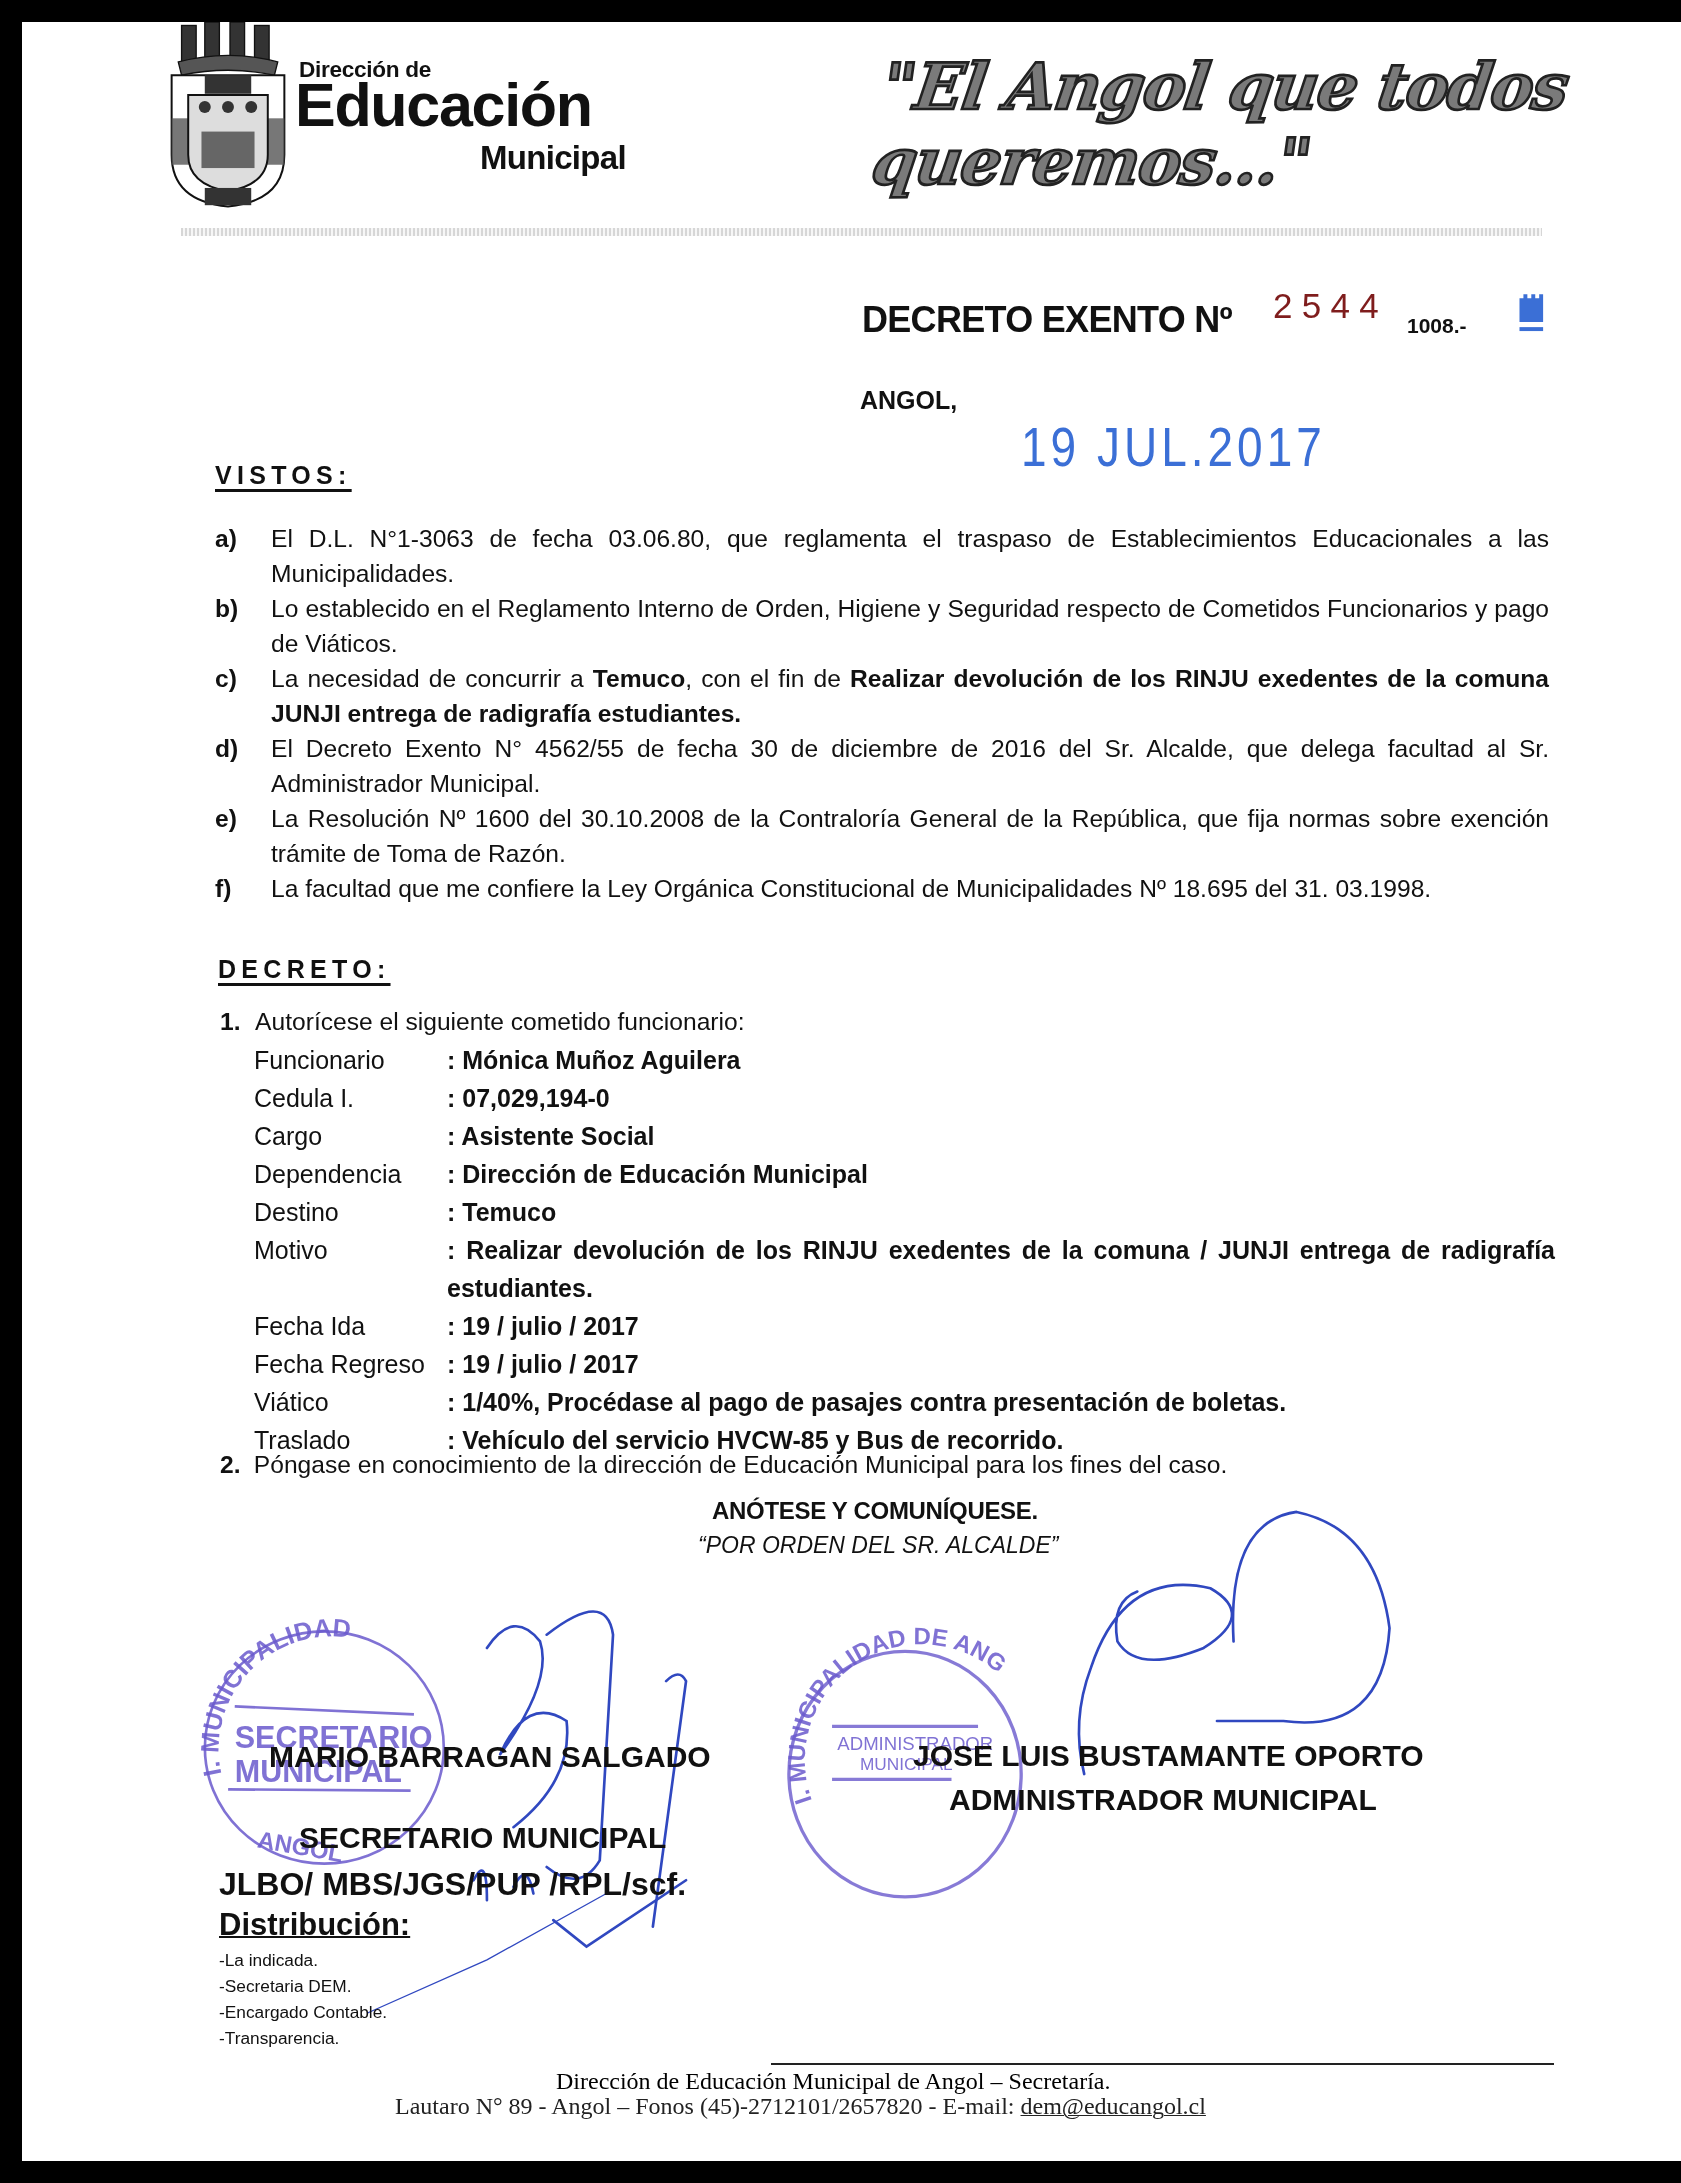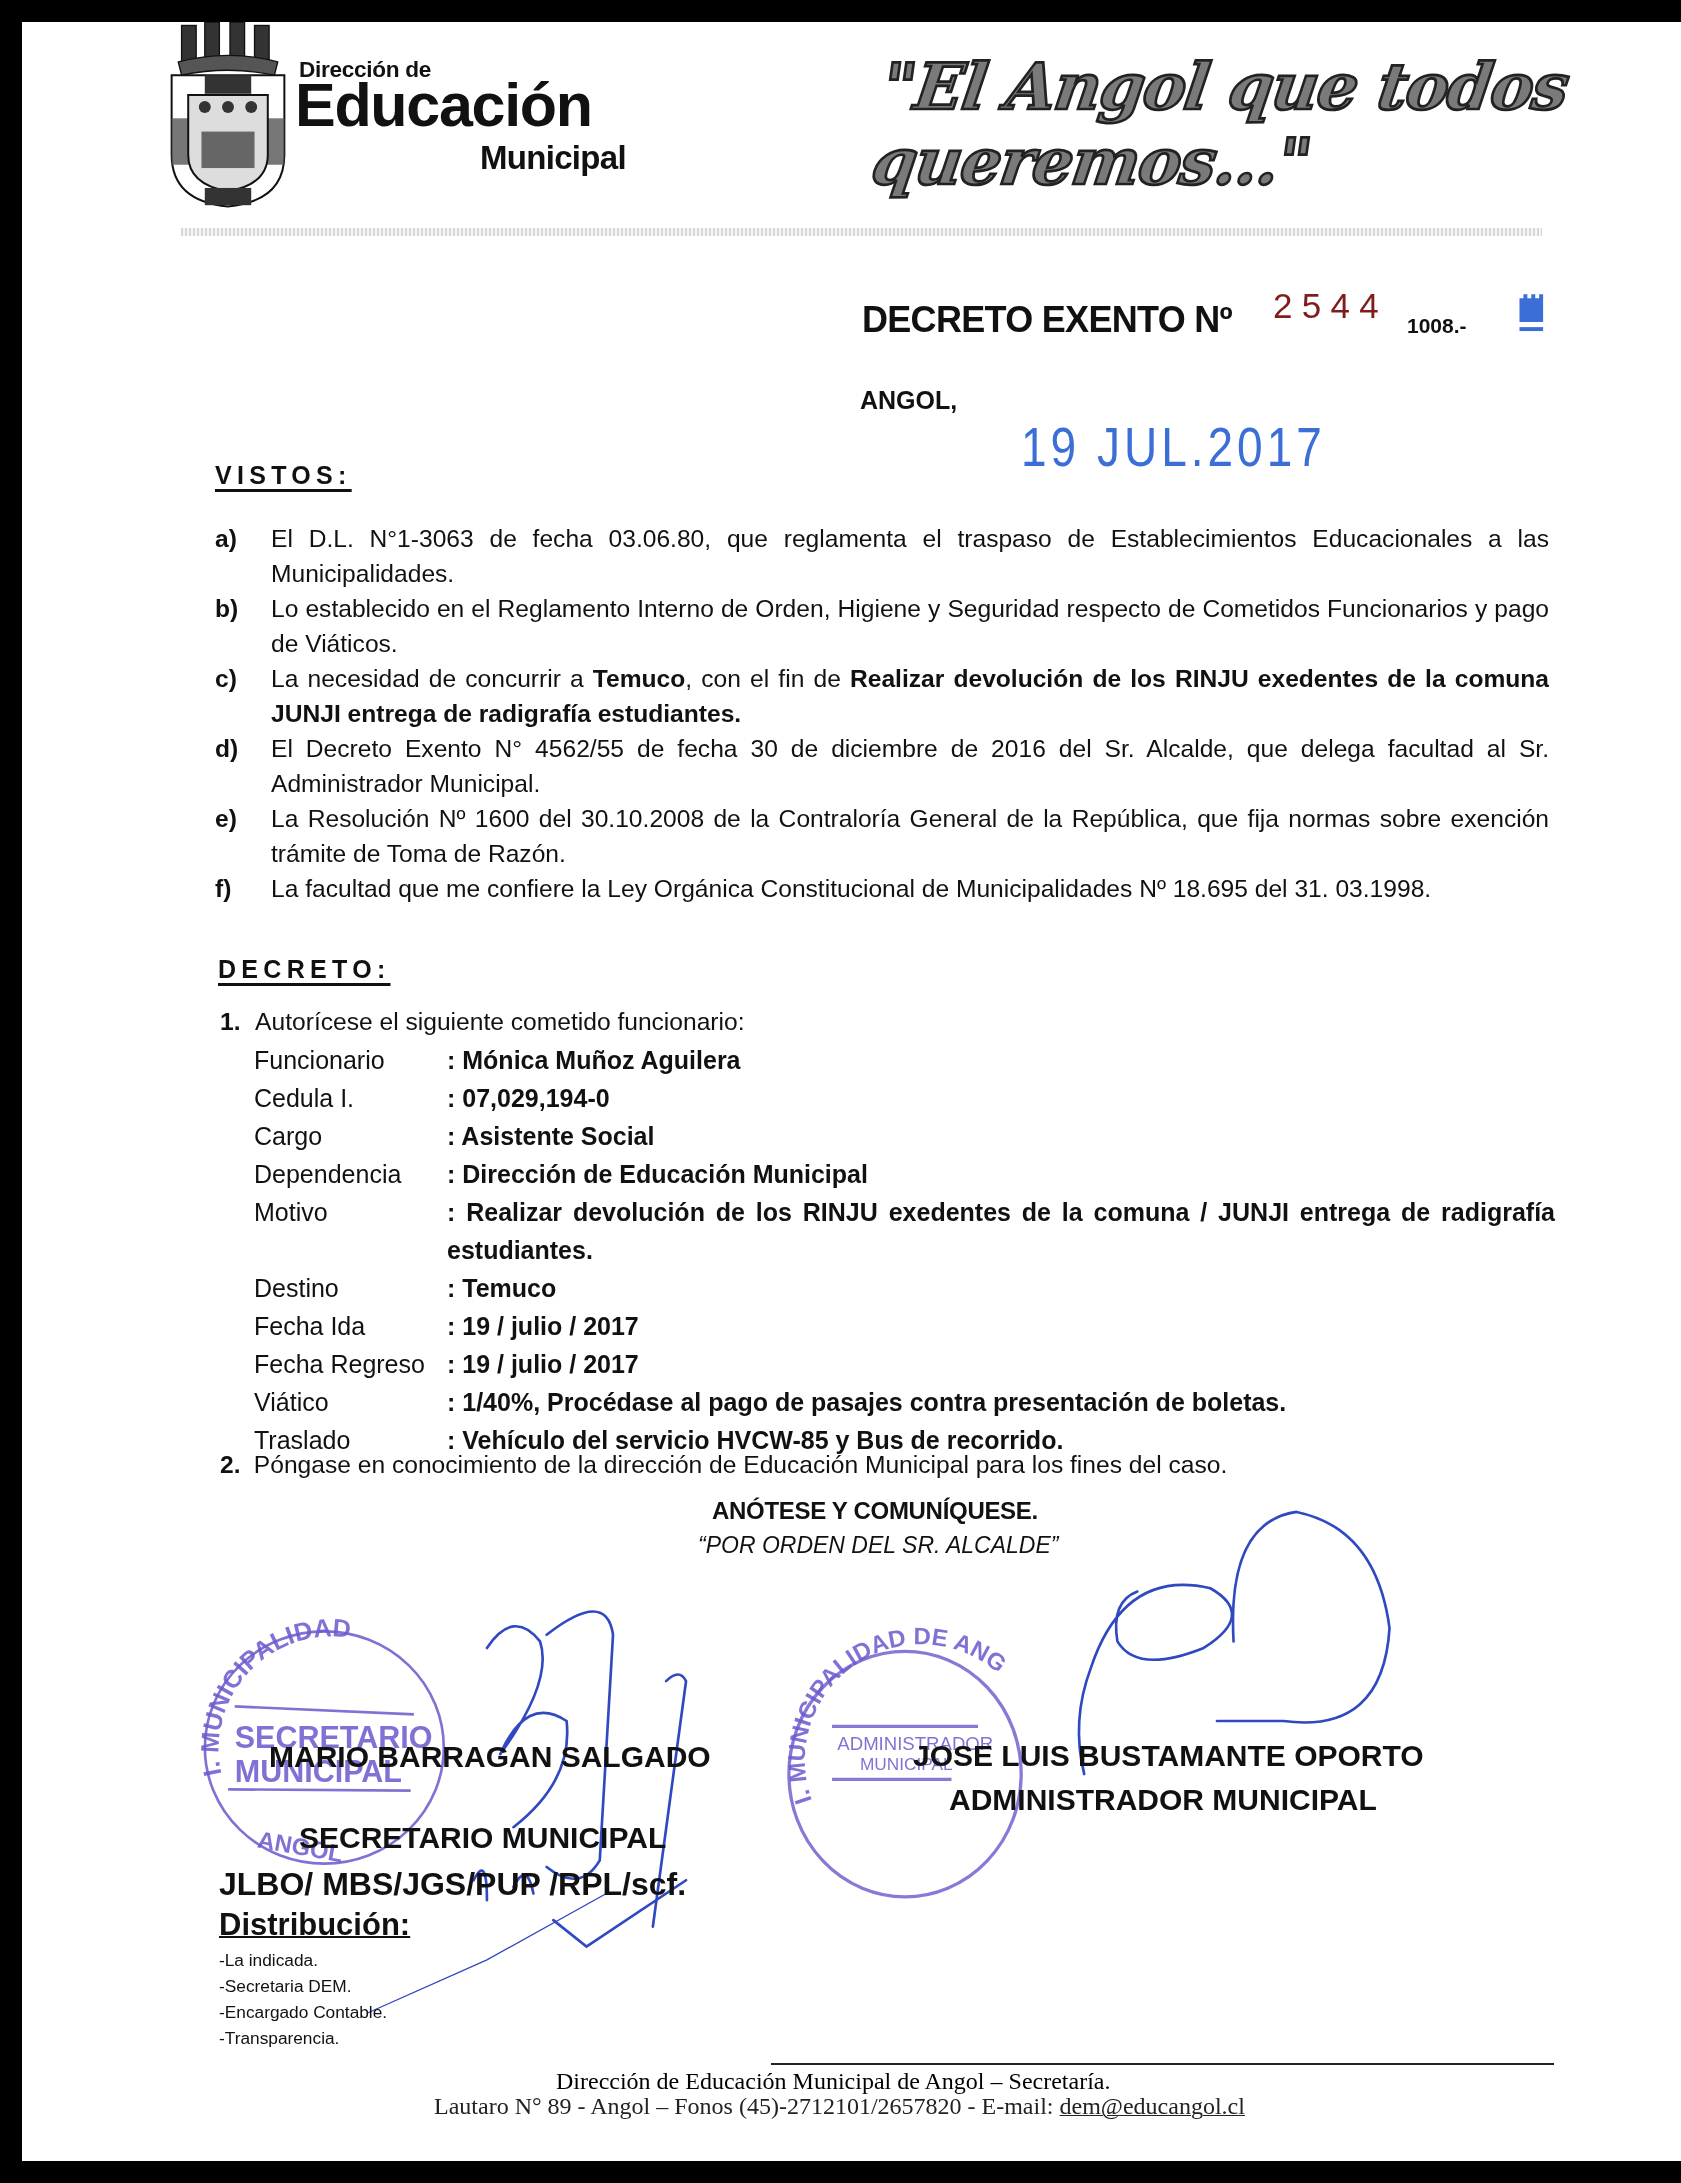--- a/index.html
+++ b/index.html
@@ -44,21 +44,21 @@
   .orden { left:676px; top:1510px; font-size:23px; font-style:italic; }
   .sig1-name { left:247px; top:1718px; font-size:30px; font-weight:bold; }
   .sig1-role { left:277px; top:1761px; font-size:30px; font-weight:bold;margin-top:38px; }
   .sig2-name { left:891px; top:1717px; font-size:30px; font-weight:bold; }
   .sig2-role { left:927px; top:1761px; font-size:30px; font-weight:bold; }
   .initials { left:197px; top:1844px; font-size:32px; font-weight:bold; }
   .dist-h { left:197px; top:1885px; font-size:31px; font-weight:bold; text-decoration:underline; text-decoration-thickness:2px; }
   .dist-list { left:197px; top:1925px; font-size:17.3px; line-height:26px; }
   .footer-rule { left:749px; top:2041px; width:783px; height:2px; background:#222; }
   .footer1 { left:534px; top:2046px; font-family:"Liberation Serif", serif; font-size:24px; color:#000000; }
-  .footer2 { left:373px; top:2071px; font-family:"Liberation Serif", serif; font-size:24px; color:#222;margin-left:39px; }
+  .footer2 { left:373px; top:2071px; font-family:"Liberation Serif", serif; font-size:24px; color:#222; }
   .footer2 u { text-decoration-thickness:1.3px; }
   svg.overlay { position:absolute; left:0; top:0; width:1638px; height:2139px; pointer-events:none; }
 </style>
 </head>
 <body>
 
 <div class="page">
 
   <svg class="abs crest" viewBox="0 0 190 280">
     <g fill="#333" stroke="#111" stroke-width="2">
@@ -140,26 +140,26 @@
       </div>
     <div class="frow">
         <span class="k">Cargo</span>
         <span class="v">: Asistente Social</span>
       </div>
     <div class="frow">
         <span class="k">Dependencia</span>
         <span class="v">: Dirección de Educación Municipal</span>
       </div>
     <div class="frow">
+        <span class="k">Destino</span>
+        <span class="v">: Temuco</span>
+      </div>
+    <div class="frow">
         <span class="k">Motivo</span>
         <span class="v">:  Realizar devolución de los RINJU exedentes de la comuna / JUNJI entrega de radigrafía estudiantes.</span>
-      </div>
-    <div class="frow">
-        <span class="k">Destino</span>
-        <span class="v">: Temuco</span>
       </div>
     <div class="frow">
         <span class="k">Fecha Ida</span>
         <span class="v">: 19 / julio / 2017</span>
       </div>
     <div class="frow">
         <span class="k">Fecha Regreso</span>
         <span class="v">: 19 / julio / 2017</span>
       </div>
     <div class="frow">

